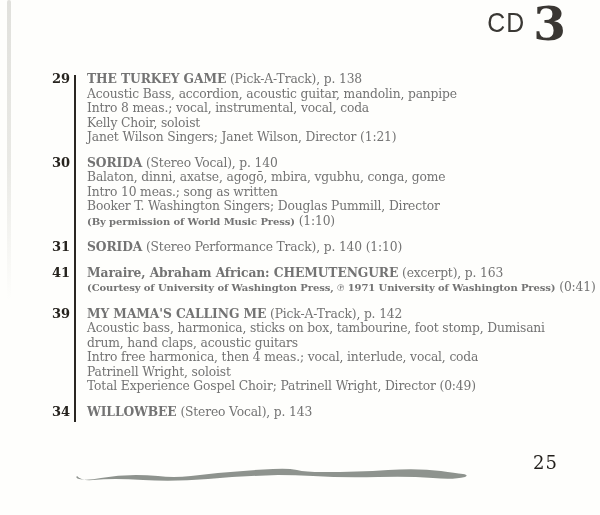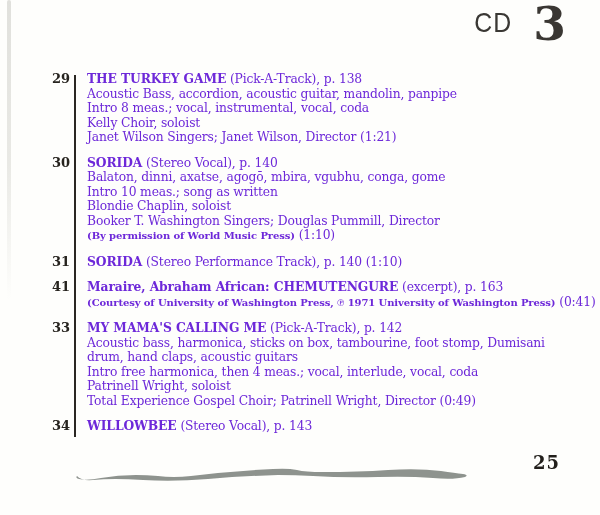--- a/index.html
+++ b/index.html
@@ -11,21 +11,21 @@
   .page{position:absolute;inset:0;background:#fefefc;}
   
   .scan-edge{
     position:absolute;left:7px;top:0;width:4px;height:300px;
     background:linear-gradient(to bottom,#d9d9d4 0%,#e4e4df 55%,rgba(230,230,225,0) 100%);
     border-radius:2px;opacity:.8;
   }
   
   .header{
     position:absolute;top:2px;right:34px;
-    display:flex;align-items:flex-start;gap:21px;
+    display:flex;align-items:flex-start;gap:8px;
   }
   .cd-label{
     font-family:"Liberation Sans", sans-serif;
     font-size:27px;font-weight:400;letter-spacing:1px;
     color:#3a3834;transform:scale(.92,1.02);transform-origin:top right;
     margin-top:6px;
   }
   .cd-number{
     font-family:"DejaVu Serif", serif;
     font-size:47px;font-weight:bold;color:#3a3733;line-height:1;
@@ -38,30 +38,30 @@
     background:#2a2722;
   }
   .entry{display:flex;margin-bottom:11px;}
   .num{
     width:30px;flex:0 0 30px;text-align:right;padding-right:4px;
     font-weight:bold;font-size:13px;line-height:14.5px;color:#26231e;
   }
   .body{padding-left:13px;color:#26231e;}
   .line{
     font-size:12.3px;line-height:14.5px;white-space:nowrap;
-    letter-spacing:-0.15px;color:#6d28d9;
+    letter-spacing:-0.15px;color:#737373;
   }
   .line b{font-weight:bold;letter-spacing:-0.1px;}
   .seg-small{font-size:10px;letter-spacing:-0.1px;font-weight:bold;}
   
   .brush{position:absolute;left:73px;top:459px;}
   
   .page-num{
     position:absolute;left:533px;top:452px;
-    font-family:"DejaVu Serif", serif;font-weight:bold;font-size:18px;
+    font-family:"DejaVu Serif", serif;font-weight:normal;font-size:18px;
     color:#221f1b;letter-spacing:1px;
   }
 </style>
 </head>
 <body>
 
 <div class="page">
 
   <div class="scan-edge"></div>
 
@@ -80,40 +80,39 @@
           <div class="line"><span>Kelly Choir, soloist</span></div>
           <div class="line"><span>Janet Wilson Singers; Janet Wilson, Director (1:21)</span></div>
         </div>
       </div>
       <div class="entry">
         <div class="num">30</div>
         <div class="body">
           <div class="line"><b>SORIDA</b><span> (Stereo Vocal), p. 140</span></div>
           <div class="line"><span>Balaton, dinni, axatse, agogō, mbira, vgubhu, conga, gome</span></div>
           <div class="line"><span>Intro 10 meas.; song as written</span></div>
-          <div class="line"><span>Blondie Chaplin, soloist</span></div>
           <div class="line"><span>Booker T. Washington Singers; Douglas Pummill, Director</span></div>
           <div class="line"><span class="seg-small">(By permission of World Music Press)</span><span> (1:10)</span></div>
         </div>
       </div>
       <div class="entry">
         <div class="num">31</div>
         <div class="body">
           <div class="line"><b>SORIDA</b><span> (Stereo Performance Track), p. 140 (1:10)</span></div>
         </div>
       </div>
       <div class="entry">
         <div class="num">41</div>
         <div class="body">
           <div class="line"><b>Maraire, Abraham African: CHEMUTENGURE</b><span> (excerpt), p. 163</span></div>
           <div class="line"><span class="seg-small">(Courtesy of University of Washington Press, ℗ 1971 University of Washington Press)</span><span> (0:41)</span></div>
         </div>
       </div>
       <div class="entry">
-        <div class="num">33</div>
+        <div class="num">39</div>
         <div class="body">
           <div class="line"><b>MY MAMA'S CALLING ME</b><span> (Pick-A-Track), p. 142</span></div>
           <div class="line"><span>Acoustic bass, harmonica, sticks on box, tambourine, foot stomp, Dumisani</span></div>
           <div class="line"><span>drum, hand claps, acoustic guitars</span></div>
           <div class="line"><span>Intro free harmonica, then 4 meas.; vocal, interlude, vocal, coda</span></div>
           <div class="line"><span>Patrinell Wright, soloist</span></div>
           <div class="line"><span>Total Experience Gospel Choir; Patrinell Wright, Director (0:49)</span></div>
         </div>
       </div>
       <div class="entry">

